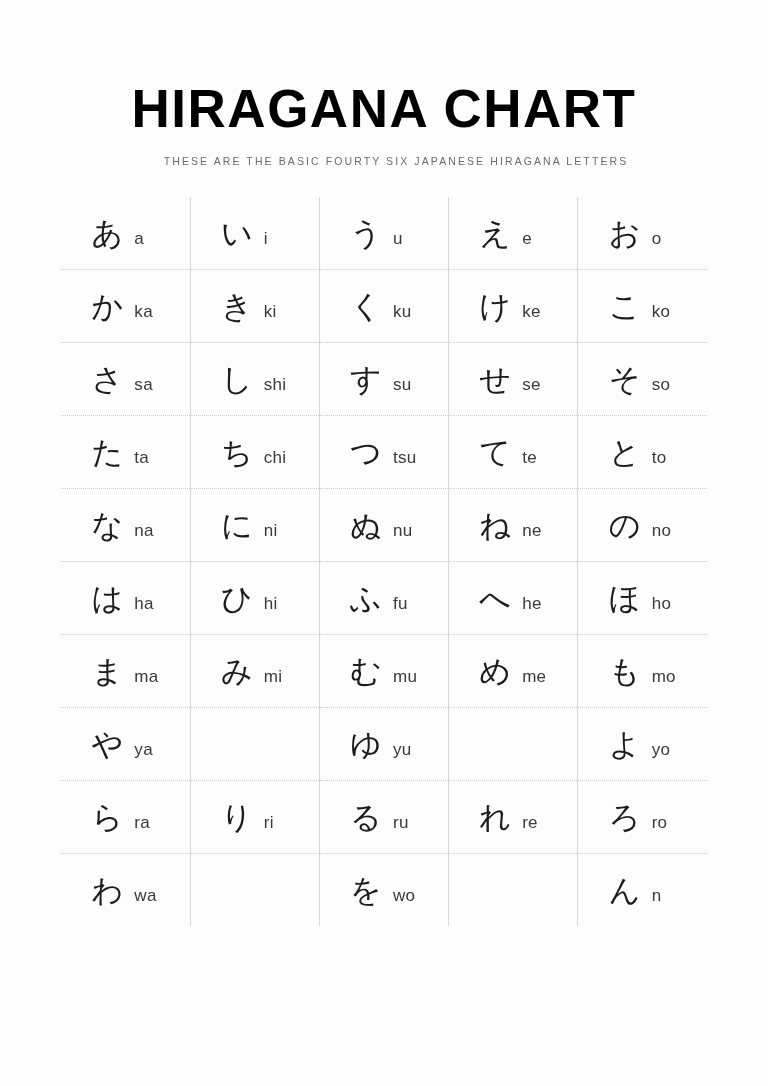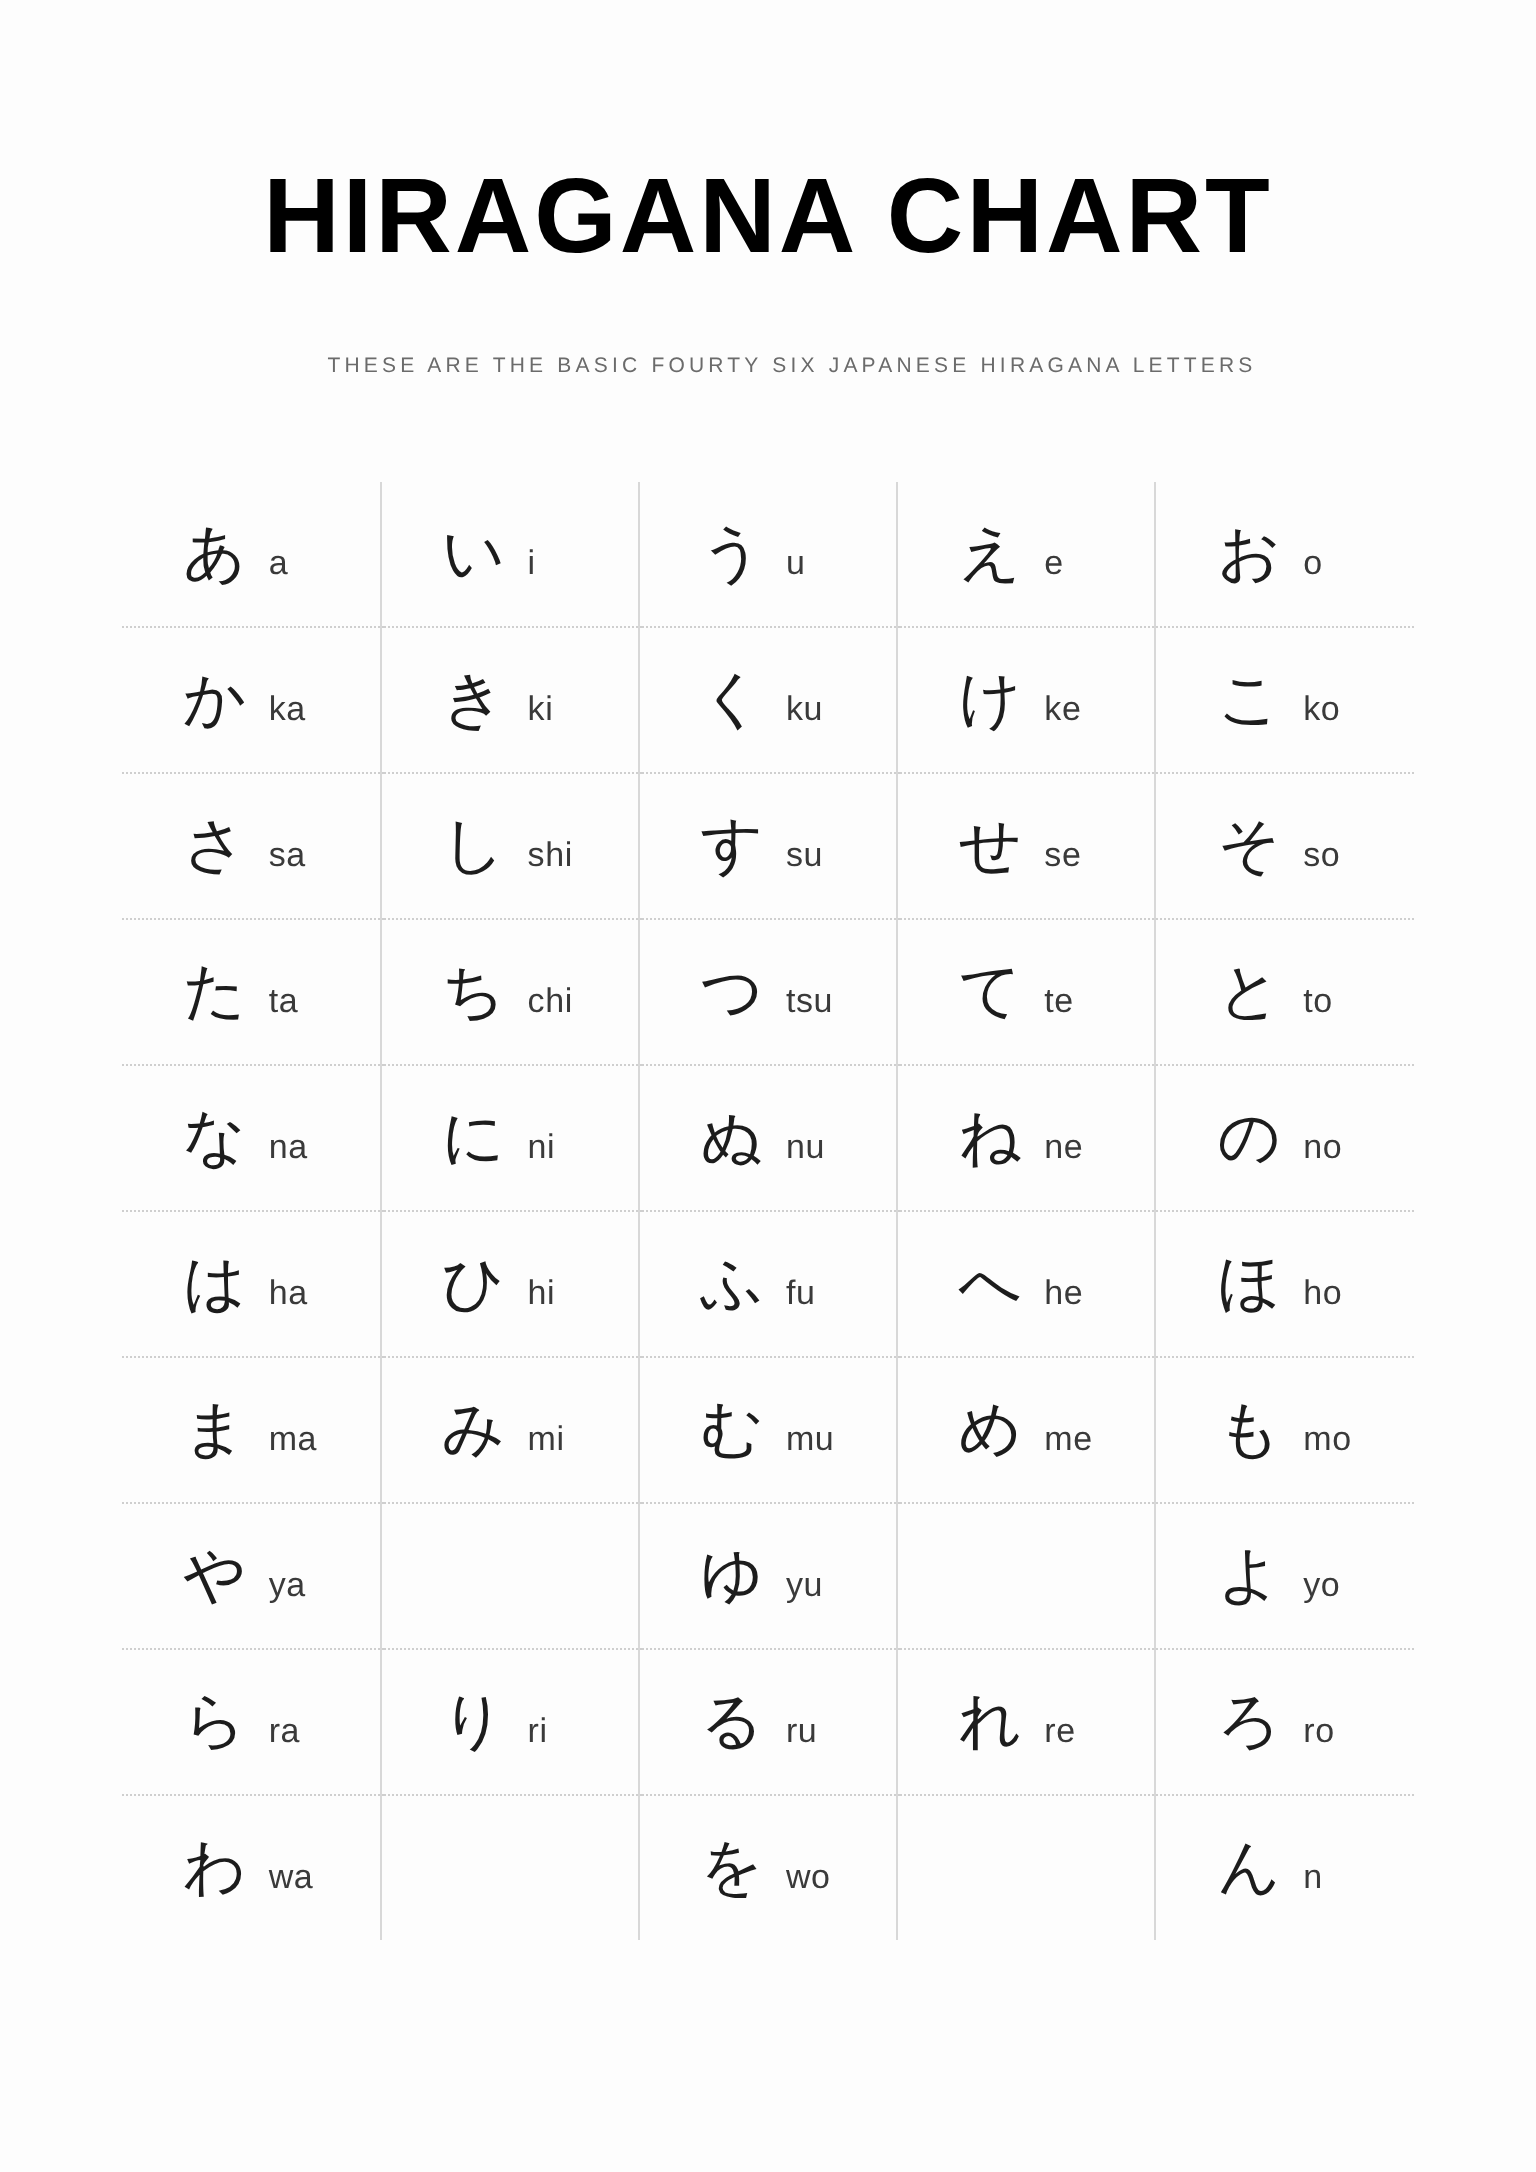--- a/index.html
+++ b/index.html
@@ -17,21 +17,20 @@
   }
   .page {
     width: 768px;
     height: 1086px;
     background: #fdfdfd;
     box-sizing: border-box;
     padding: 0;
     display: flex;
     flex-direction: column;
     align-items: center;
-    gap: 22px;
   }
   .title {
     margin-top: 82px;
     font-size: 53px;
     font-weight: bold;
     letter-spacing: 1.5px;
     color: #000000;
     font-family: "Liberation Sans", sans-serif;
     line-height: 1;
     text-align: center;

